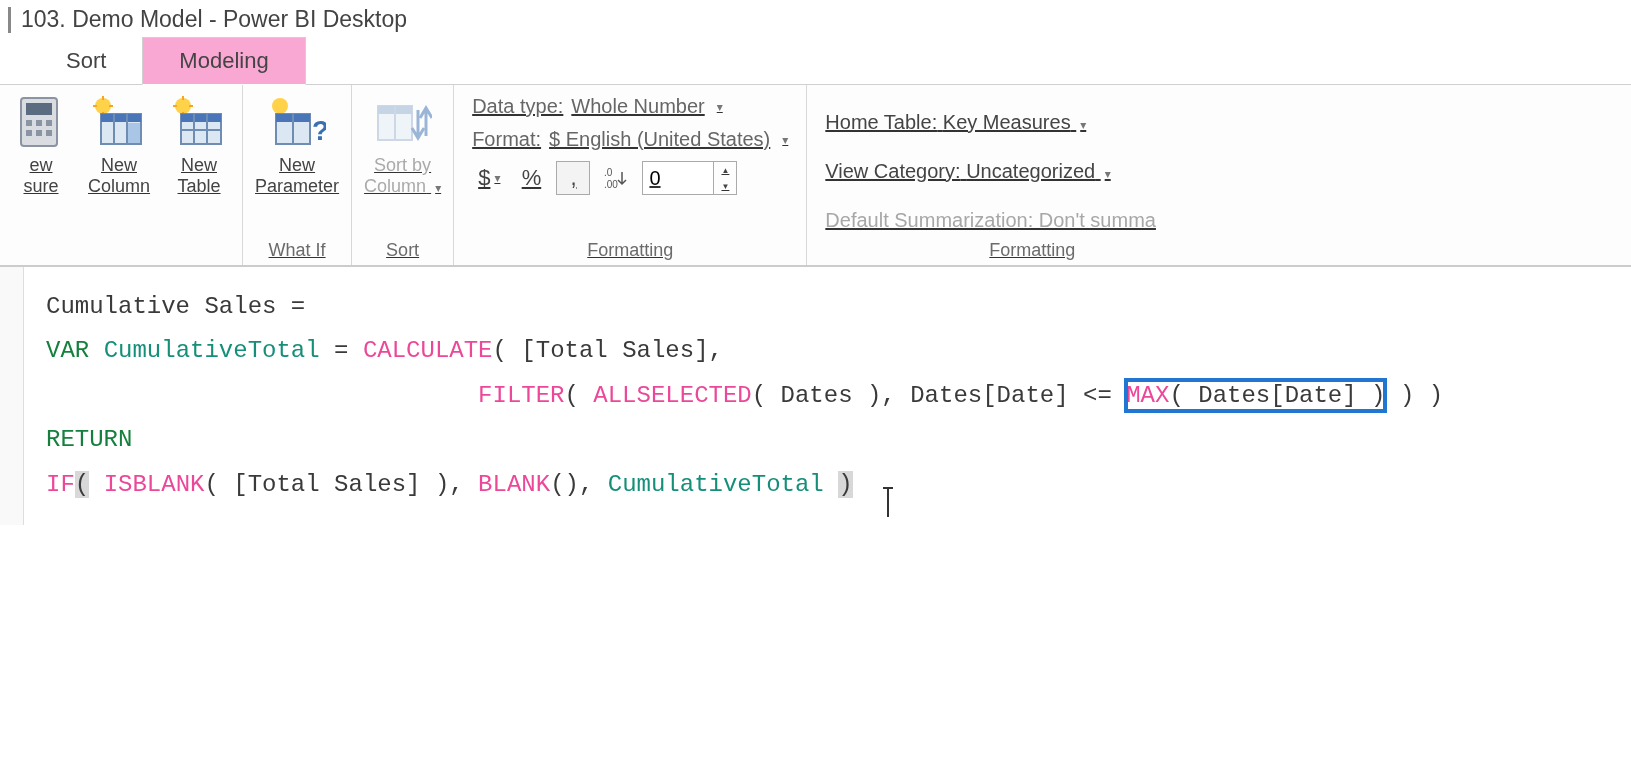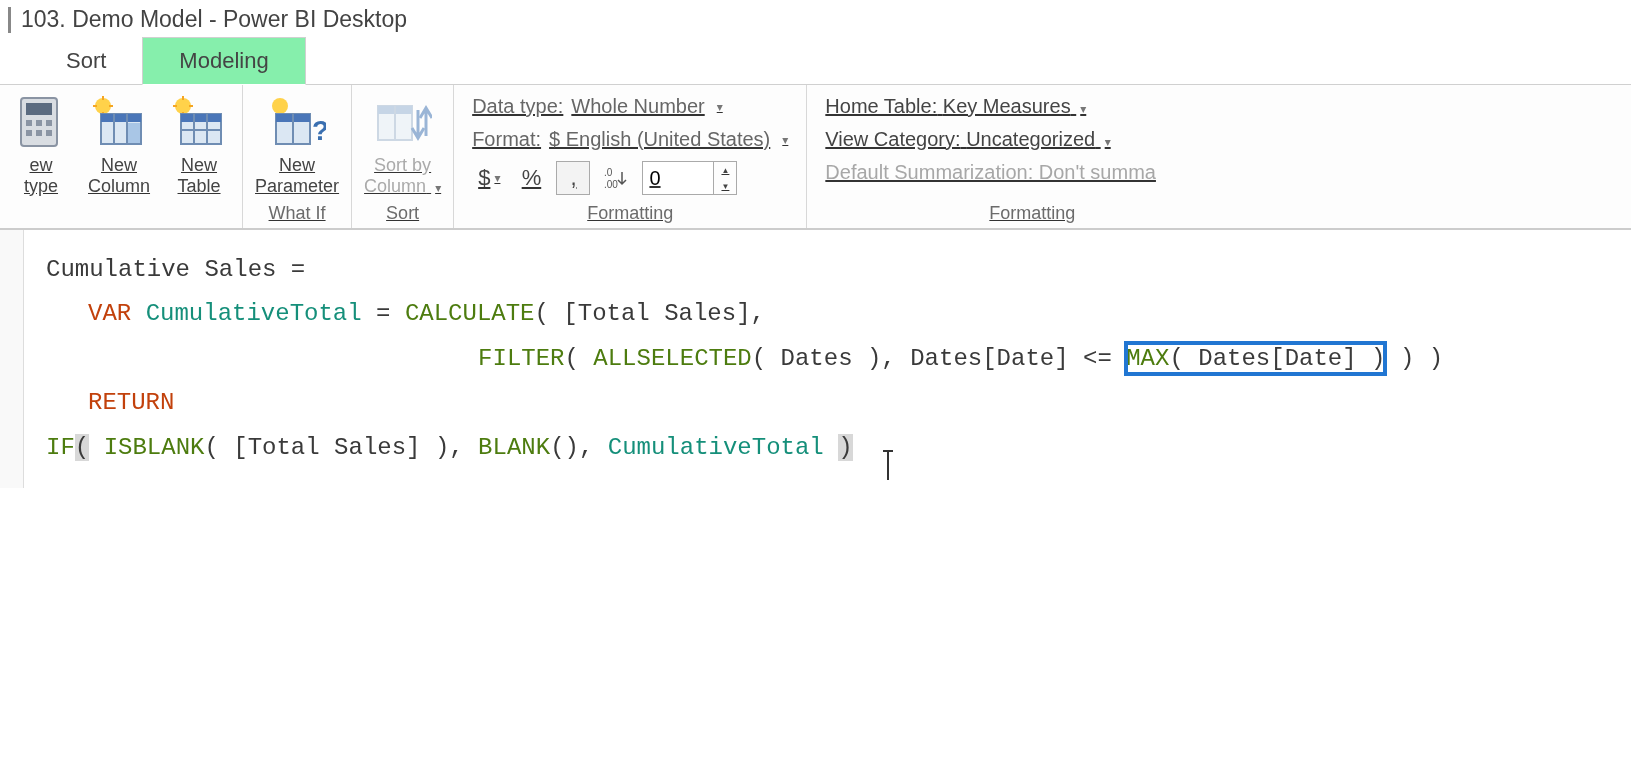--- a/index.html
+++ b/index.html
@@ -32,21 +32,21 @@
   }
   .tab {
     padding: 10px 36px;
     font-size: 22px;
     color: #444;
     cursor: pointer;
   }
   .tab.active {
     border: 1px solid #d0d0d0;
     border-bottom: 1px solid #fff;
-    background: #86efac;
+    background: #f9a8d4;
     margin-bottom: -1px;
   }
   .ribbon {
     display: flex;
     border-bottom: 2px solid #ccc;
     background: #fdfdfd;
   }
   .ribbon-group {
     border-right: 1px solid #d8d8d8;
     padding: 6px 10px 2px 10px;
@@ -157,43 +157,43 @@
   }
   .prop-rows {
     display: flex;
     flex-direction: column;
     gap: 10px;
     padding: 4px 8px;
     font-size: 20px;
     color: #444;
     min-width: 430px;
   }
-  .prop-row { white-space: nowrap; }
+  .prop-row { white-space: nowrap; margin-top: 16px; }
   .prop-row.dim { color: #a7a7a7; }
   .content-area {
     display: flex;
     height: calc(100% - 190px);
   }
   .left-rail {
     width: 24px;
     border-right: 1px solid #ddd;
     background: #f9f9f9;
   }
   .formula {
     flex: 1;
     padding: 18px 22px;
     font-family: Consolas, "Courier New", monospace;
     font-size: 24px;
     line-height: 1.85;
     color: #3a3a3a;
     white-space: pre;
     position: relative;
   }
-  .kw { color: #c2410c; margin-left: 42px; }
-  .fn { color: #4d7c0f; }
+  .kw { color: #15803d; }
+  .fn { color: #ec4899; }
   .id { color: #158f7a; }
   .br-hl { background: #d8d8d8; }
   .hl-box {
     outline: 4px solid #2176d2;
     outline-offset: -2px;
     padding: 2px 0;
   }
   .cursor {
     display: inline-block;
     width: 0;
@@ -238,21 +238,21 @@
               <rect x="7" y="7" width="26" height="12" fill="#5b6b80"></rect>
               <rect x="7" y="24" width="6" height="6" fill="#8a94a3"></rect>
               <rect x="17" y="24" width="6" height="6" fill="#8a94a3"></rect>
               <rect x="27" y="24" width="6" height="6" fill="#8a94a3"></rect>
               <rect x="7" y="34" width="6" height="6" fill="#8a94a3"></rect>
               <rect x="17" y="34" width="6" height="6" fill="#8a94a3"></rect>
               <rect x="27" y="34" width="6" height="6" fill="#8a94a3"></rect>
             </svg>
         </div>
         <div class="lbl">ew
-type</div>
+sure</div>
       </div>
       <div class="btn-big">
         <div class="icon">
           <svg width="56" height="52" viewBox="0 0 56 52">
               <circle cx="12" cy="10" r="8" fill="#ffd24a"></circle>
               <g stroke="#f5a623" stroke-width="2">
                 <line x1="12" y1="0" x2="12" y2="4"></line>
                 <line x1="12" y1="16" x2="12" y2="20"></line>
                 <line x1="2" y1="10" x2="6" y2="10"></line>
                 <line x1="18" y1="10" x2="22" y2="10"></line>

